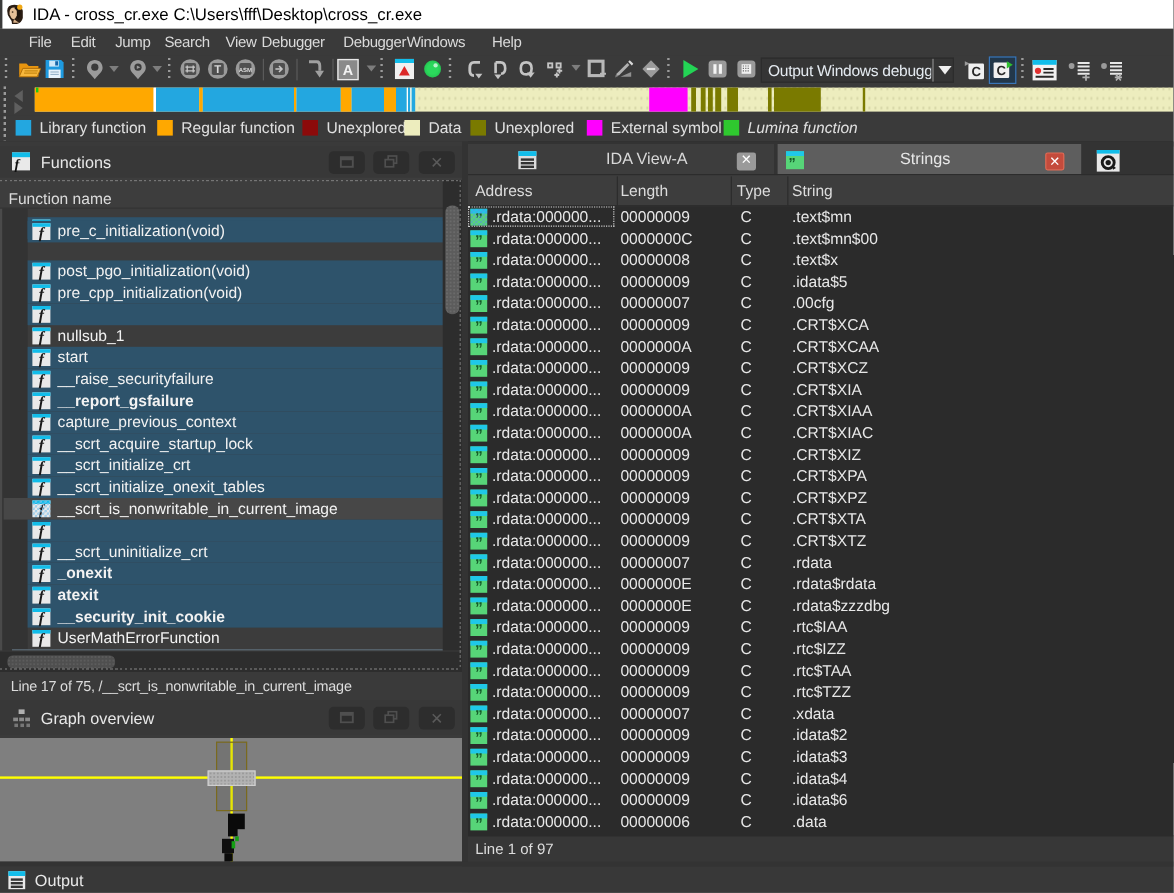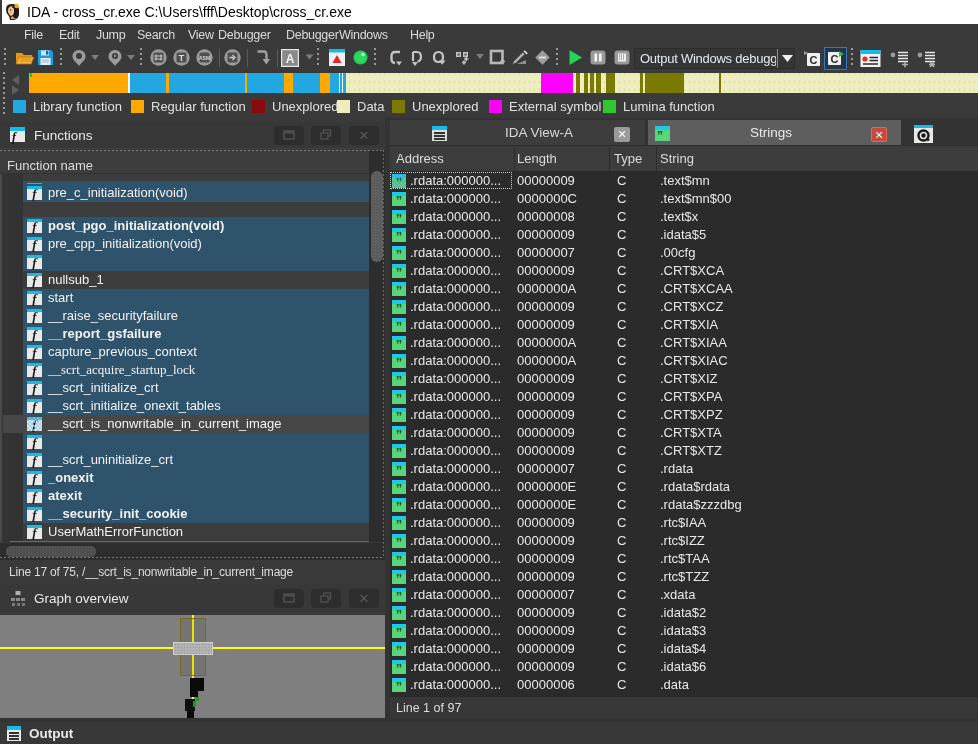--- a/index.html
+++ b/index.html
@@ -261,21 +261,21 @@
 <div class="txt" style="left:151px;top:3px;font-size:13px;color:#e0e0e0;">Regular function</div>
 <div class="abs" style="left:252px;top:4px;width:13px;height:13px;background:#8c0a0a;"></div>
 <div class="txt" style="left:272px;top:3px;font-size:13px;color:#e0e0e0;">Unexplored</div>
 <div class="abs" style="left:337px;top:4px;width:13px;height:13px;background:#ededbe;"></div>
 <div class="txt" style="left:357px;top:3px;font-size:13px;color:#e0e0e0;">Data</div>
 <div class="abs" style="left:392px;top:4px;width:13px;height:13px;background:#7a7a00;"></div>
 <div class="txt" style="left:412px;top:3px;font-size:13px;color:#e0e0e0;">Unexplored</div>
 <div class="abs" style="left:489px;top:4px;width:13px;height:13px;background:#ff00ff;"></div>
 <div class="txt" style="left:509px;top:3px;font-size:13px;color:#e0e0e0;">External symbol</div>
 <div class="abs" style="left:603px;top:4px;width:13px;height:13px;background:#2fc82f;"></div>
-<div class="txt" style="left:623px;top:3px;font-size:13px;color:#e0e0e0;">Lumina function</div>
+<div class="txt" style="left:623px;top:3px;font-size:13px;color:#e0e0e0;font-style:italic;">Lumina function</div>
 </div>
 
   <div class="abs" style="left:0;top:118px;width:978px;height:4px;background:#333333;"></div>
   <div class="abs" style="left:0;top:118px;width:385px;height:626px;background:#3a3a3a;"></div>
 
   <div class="abs" style="left:0;top:122px;width:385px;height:26px;background:#383838;"></div>
   <div class="abs" style="left:10px;top:127px;width:15px;height:15px;background:#e9e9e9;"></div>
   <div class="abs" style="left:10px;top:127px;width:15px;height:4px;background:#12bdea;"></div>
   <div class="txt" style="left:12px;top:130px;font-size:12px;font-weight:bold;font-style:italic;color:#111;font-family:'Liberation Serif',serif;">f</div>
   <div class="txt" style="left:34px;top:128px;font-size:13.5px;color:#e8e8e8;">Functions</div>
@@ -297,21 +297,21 @@
 <div class="abs" style="left:2px;top:174px;width:21px;height:368px;background:#333333;"></div>
   <div id="flist">
 <div class="frow selb" style="top:181px;">
         <span class="fic"></span>
         <span class="fnm" style="font-weight:bold;">__security_check_cookie</span>
       </div>
 <div class="frow selb" style="top:184px;">
         <span class="fic"></span>
         <span class="fnm" style="">pre_c_initialization(void)</span>
       </div>
-<div class="frow selb" style="top:217px;font-weight:bold;">
+<div class="frow selb" style="top:217px;">
         <span class="fic"></span>
         <span class="fnm" style="">post_pgo_initialization(void)</span>
       </div>
 <div class="frow selb" style="top:235px;">
         <span class="fic"></span>
         <span class="fnm" style="">pre_cpp_initialization(void)</span>
       </div>
 <div class="frow selb" style="top:253px;">
         <span class="fic"></span>
       </div>
@@ -328,21 +328,21 @@
         <span class="fnm" style="">__raise_securityfailure</span>
       </div>
 <div class="frow selb" style="top:325px;">
         <span class="fic"></span>
         <span class="fnm" style="font-weight:bold;">__report_gsfailure</span>
       </div>
 <div class="frow selb" style="top:343px;">
         <span class="fic"></span>
         <span class="fnm" style="">capture_previous_context</span>
       </div>
-<div class="frow selb" style="top:361px;font-family:Liberation Serif, serif;">
+<div class="frow selb" style="top:361px;">
         <span class="fic"></span>
         <span class="fnm" style="">__scrt_acquire_startup_lock</span>
       </div>
 <div class="frow selb" style="top:379px;">
         <span class="fic"></span>
         <span class="fnm" style="">__scrt_initialize_crt</span>
       </div>
 <div class="frow selb" style="top:397px;">
         <span class="fic"></span>
         <span class="fnm" style="">__scrt_initialize_onexit_tables</span>
@@ -674,15 +674,15 @@
   <div class="abs" style="left:390px;top:696px;width:588px;height:26px;background:#373737;border-top:1px solid #2a2a2a;box-sizing:border-box;"></div>
   <div class="txt" style="left:396px;top:701px;font-size:12.5px;color:#dcdcdc;">Line 1 of 97</div>
 
   <div class="abs" style="left:0;top:718px;width:978px;height:4px;background:#333333;"></div>
   <div class="abs" style="left:0;top:722px;width:978px;height:22px;background:#383838;"></div>
   <div class="abs" style="left:7px;top:726px;width:14px;height:15px;background:#e9e9e9;"></div>
   <div class="abs" style="left:7px;top:726px;width:14px;height:4px;background:#12bdea;"></div>
   <div class="abs" style="left:9px;top:732px;width:10px;height:1.5px;background:#333;"></div>
   <div class="abs" style="left:9px;top:735px;width:10px;height:1.5px;background:#333;"></div>
   <div class="abs" style="left:9px;top:738px;width:10px;height:1.5px;background:#333;"></div>
-  <div class="txt" style="left:29px;top:726px;font-size:13.5px;color:#e8e8e8;font-weight:bold;">Output</div>
+  <div class="txt" style="left:29px;top:726px;font-size:13.5px;color:#e8e8e8;">Output</div>
 
 </div>
 
 </body></html>

